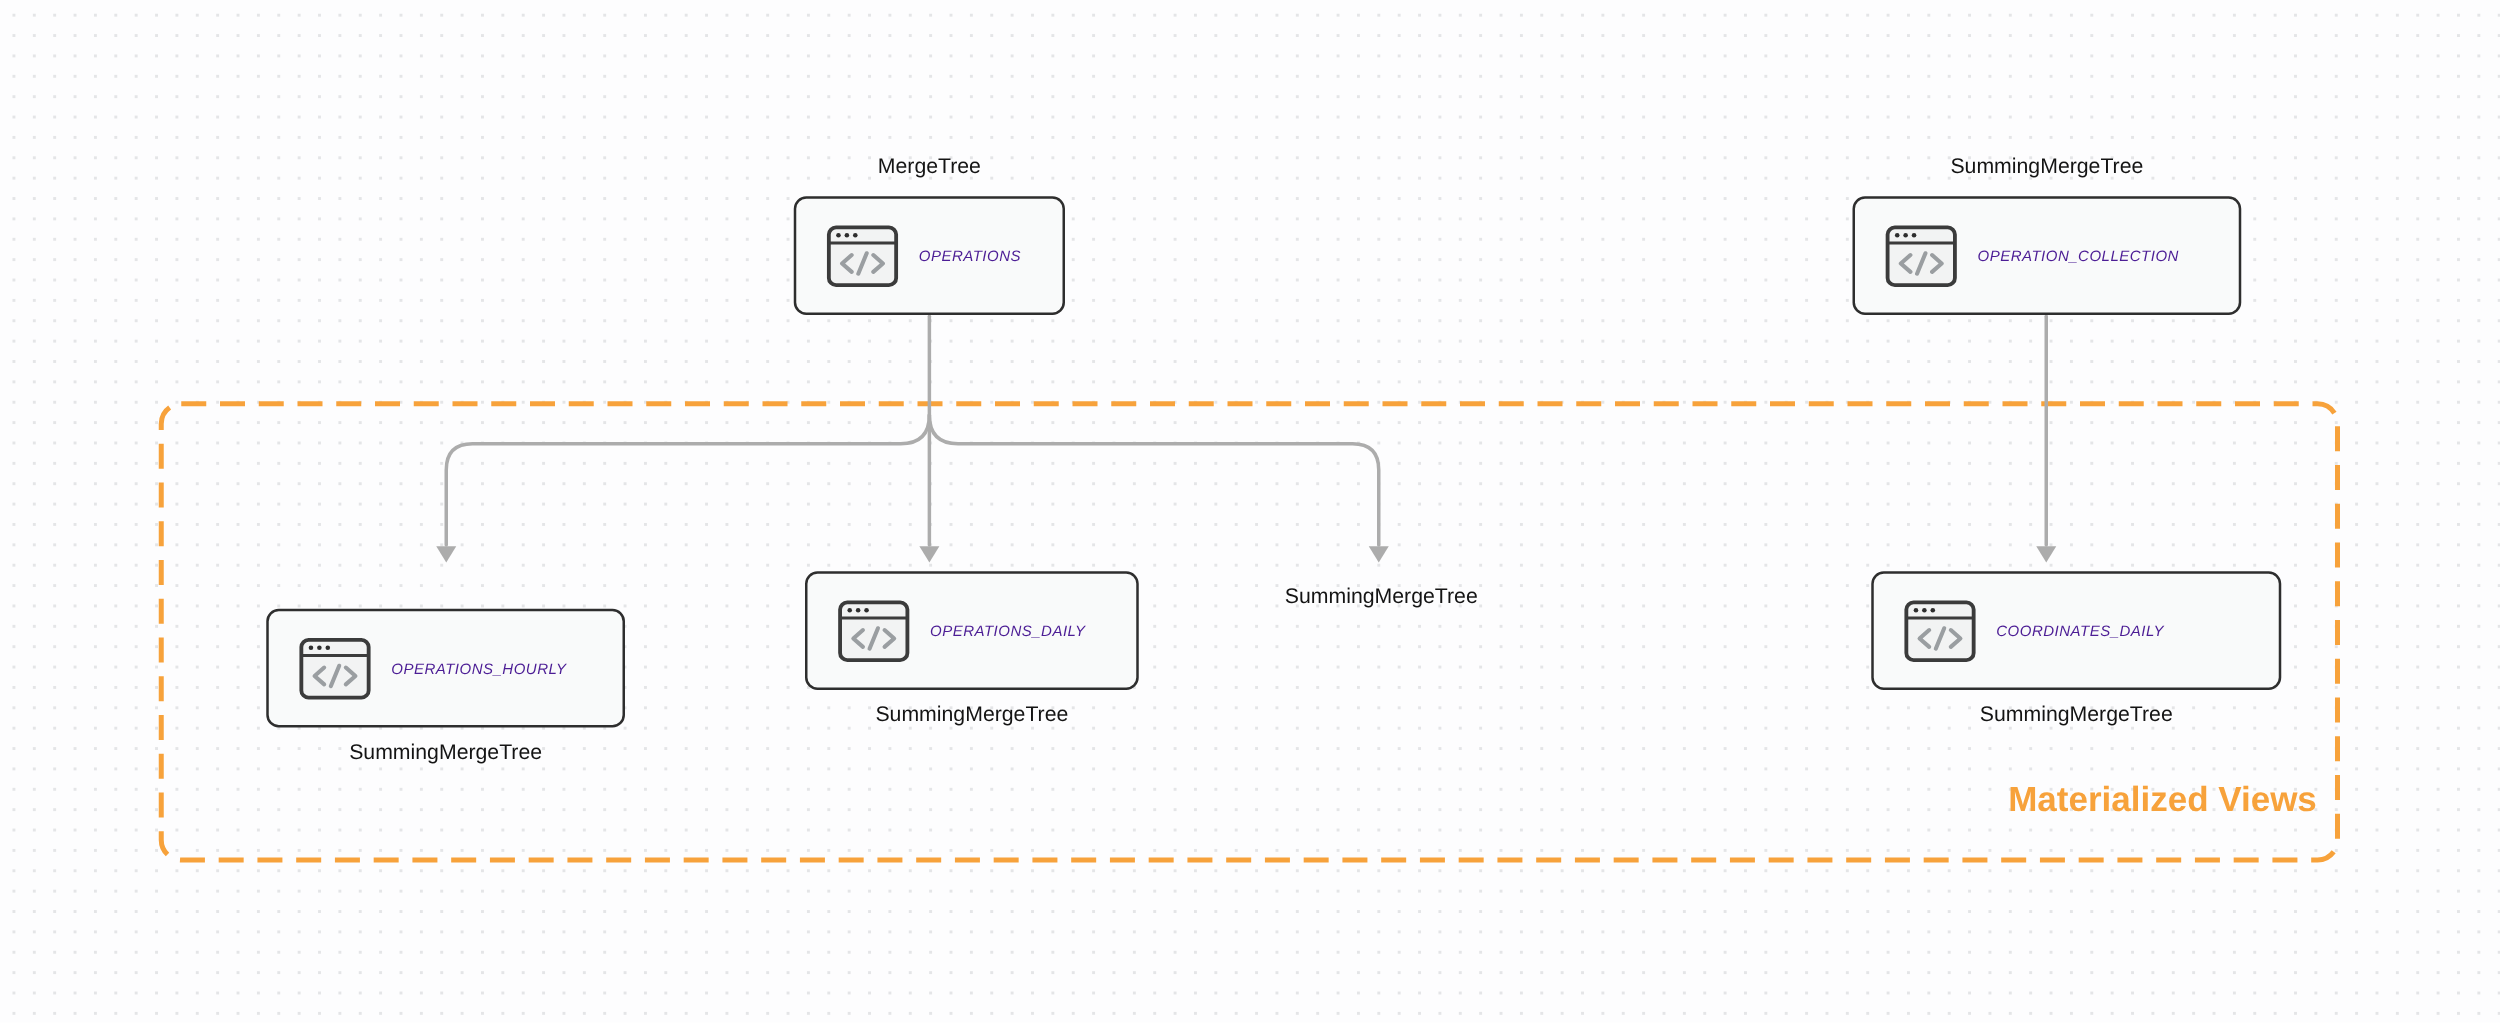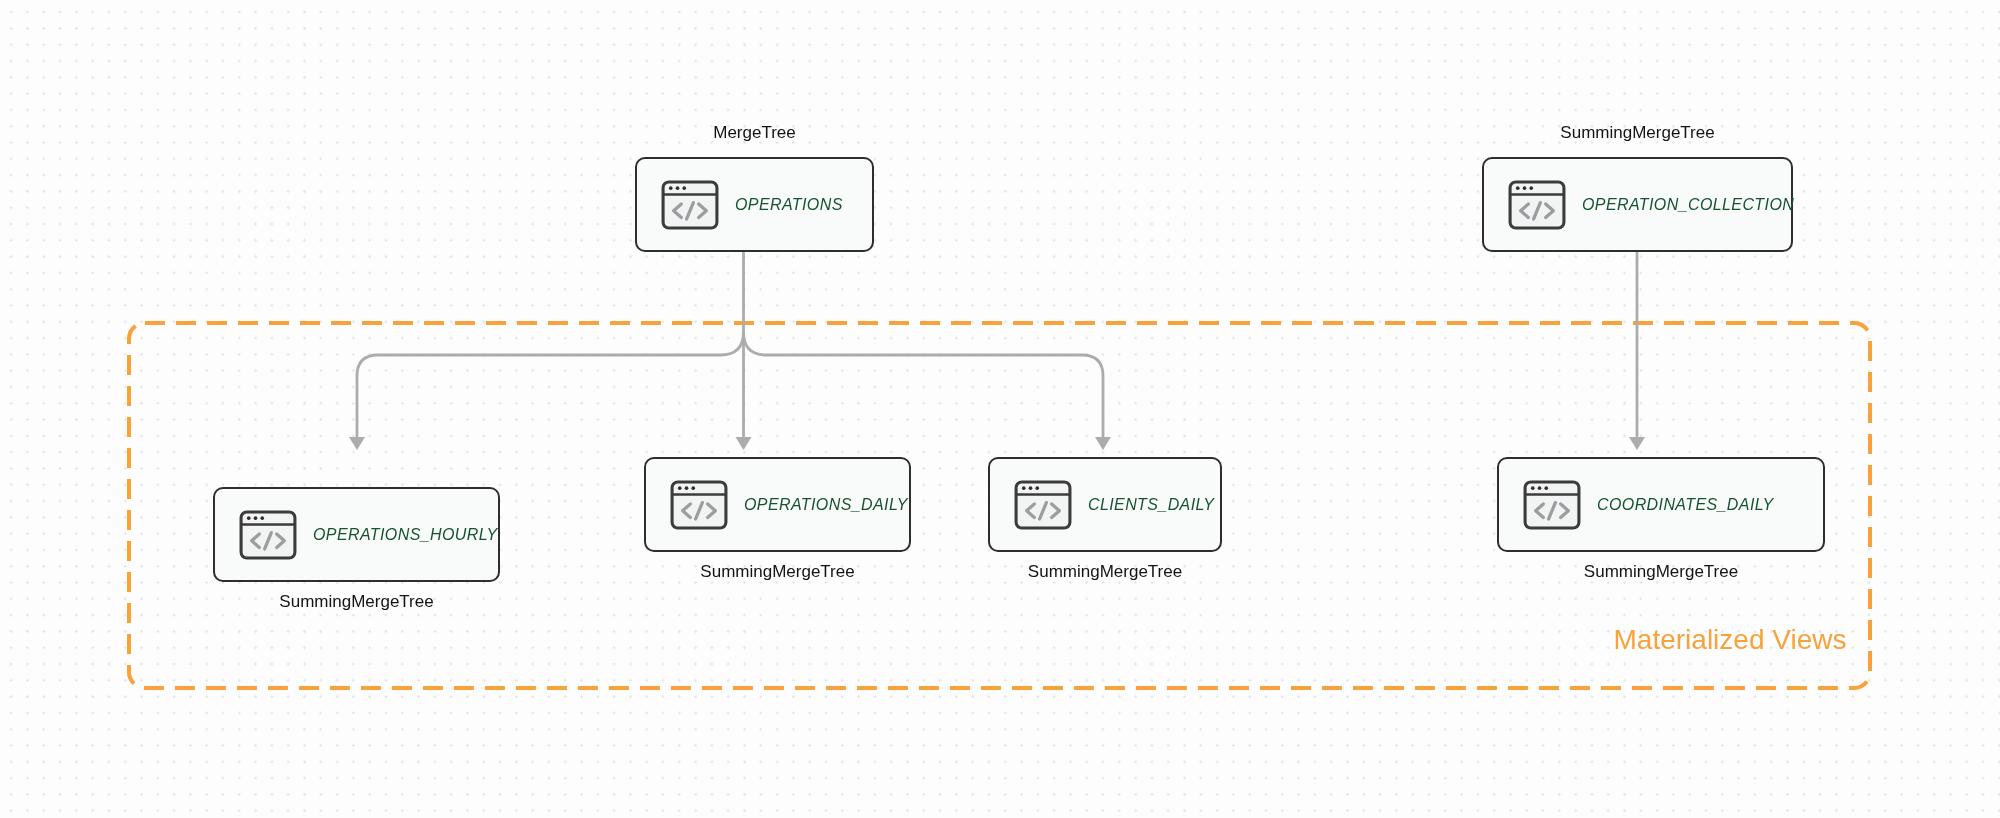--- a/index.html
+++ b/index.html
@@ -48,35 +48,35 @@
     border-radius: 10px;
     display: flex;
     align-items: center;
     padding-left: 24px;
     gap: 16px;
   }
 
   .win-icon { width: 58px; height: 50px; flex: 0 0 auto; }
 
   .title {
-    font-size: 16px;
+    font-size: 12px;
     font-style: italic;
     letter-spacing: 0.4px;
-    color: #14532d;
+    color: #4c1d95;
     white-space: nowrap;
   }
 
   .group-label {
     position: absolute;
     left: 1570px;
     top: 624px;
     width: 320px;
     text-align: center;
     font-size: 28px;
-    font-weight: 400;
+    font-weight: 700;
     color: #F7A23B;
     white-space: nowrap;
   }
 </style>
 </head>
 <body>
 
 <div class="canvas">
 
   <svg class="overlay" viewBox="0 0 2000 818">
@@ -97,21 +97,21 @@
       <path d="M743.5 332 Q743.5 355 766.5 355 H1082 Q1103 355 1103 376 V436"></path>
       <path d="M1095 437 L1111 437 L1103 450 Z" fill="#ACACAC" stroke="none"></path>
     </g>
 
     <g stroke="#ACACAC" stroke-width="2.8" fill="none" stroke-linecap="round">
       <path d="M1637 253 V436"></path>
       <path d="M1629 437 L1645 437 L1637 450 Z" fill="#ACACAC" stroke="none"></path>
     </g>
   </svg>
 
-  <div class="node top" style="left:635px; top:122px; width:239px;">
+  <div class="node top" style="left:635px; top:122px; width:217px;">
     <div class="engine">MergeTree</div>
     <div class="card">
       <svg class="win-icon" viewBox="0 0 60 52">
         <rect x="2" y="2" width="56" height="48" rx="6" fill="#F2F3F3" stroke="#3B3B3B" stroke-width="3.2"></rect>
         <line x1="2.5" y1="15" x2="57.5" y2="15" stroke="#3B3B3B" stroke-width="2.6"></line>
         <circle cx="10" cy="8.5" r="1.9" fill="#2E2E2E"></circle>
           <circle cx="17" cy="8.5" r="1.9" fill="#2E2E2E"></circle>
           <circle cx="24" cy="8.5" r="1.9" fill="#2E2E2E"></circle>
         <g stroke="#9A9EA1" stroke-width="3.4" fill="none" stroke-linecap="round" stroke-linejoin="round">
           <path d="M21 25 L13 32 L21 39"></path>
@@ -174,35 +174,20 @@
             <path d="M39 25 L47 32 L39 39"></path>
             <path d="M33.5 23.5 L26.5 40.5"></path>
         </g>
       </svg>
       <div class="title">OPERATIONS_DAILY</div>
     </div>
     <div class="engine">SummingMergeTree</div>
   </div>
 
   <div class="node bottom" style="left:988px; top:457px; width:234px;">
-    <div class="card">
-      <svg class="win-icon" viewBox="0 0 60 52">
-        <rect x="2" y="2" width="56" height="48" rx="6" fill="#F2F3F3" stroke="#3B3B3B" stroke-width="3.2"></rect>
-        <line x1="2.5" y1="15" x2="57.5" y2="15" stroke="#3B3B3B" stroke-width="2.6"></line>
-        <circle cx="10" cy="8.5" r="1.9" fill="#2E2E2E"></circle>
-          <circle cx="17" cy="8.5" r="1.9" fill="#2E2E2E"></circle>
-          <circle cx="24" cy="8.5" r="1.9" fill="#2E2E2E"></circle>
-        <g stroke="#9A9EA1" stroke-width="3.4" fill="none" stroke-linecap="round" stroke-linejoin="round">
-          <path d="M21 25 L13 32 L21 39"></path>
-            <path d="M39 25 L47 32 L39 39"></path>
-            <path d="M33.5 23.5 L26.5 40.5"></path>
-        </g>
-      </svg>
-      <div class="title">CLIENTS_DAILY</div>
-    </div>
     <div class="engine">SummingMergeTree</div>
   </div>
 
   <div class="node bottom" style="left:1497px; top:457px; width:328px;">
     <div class="card">
       <svg class="win-icon" viewBox="0 0 60 52">
         <rect x="2" y="2" width="56" height="48" rx="6" fill="#F2F3F3" stroke="#3B3B3B" stroke-width="3.2"></rect>
         <line x1="2.5" y1="15" x2="57.5" y2="15" stroke="#3B3B3B" stroke-width="2.6"></line>
         <circle cx="10" cy="8.5" r="1.9" fill="#2E2E2E"></circle>
           <circle cx="17" cy="8.5" r="1.9" fill="#2E2E2E"></circle>

